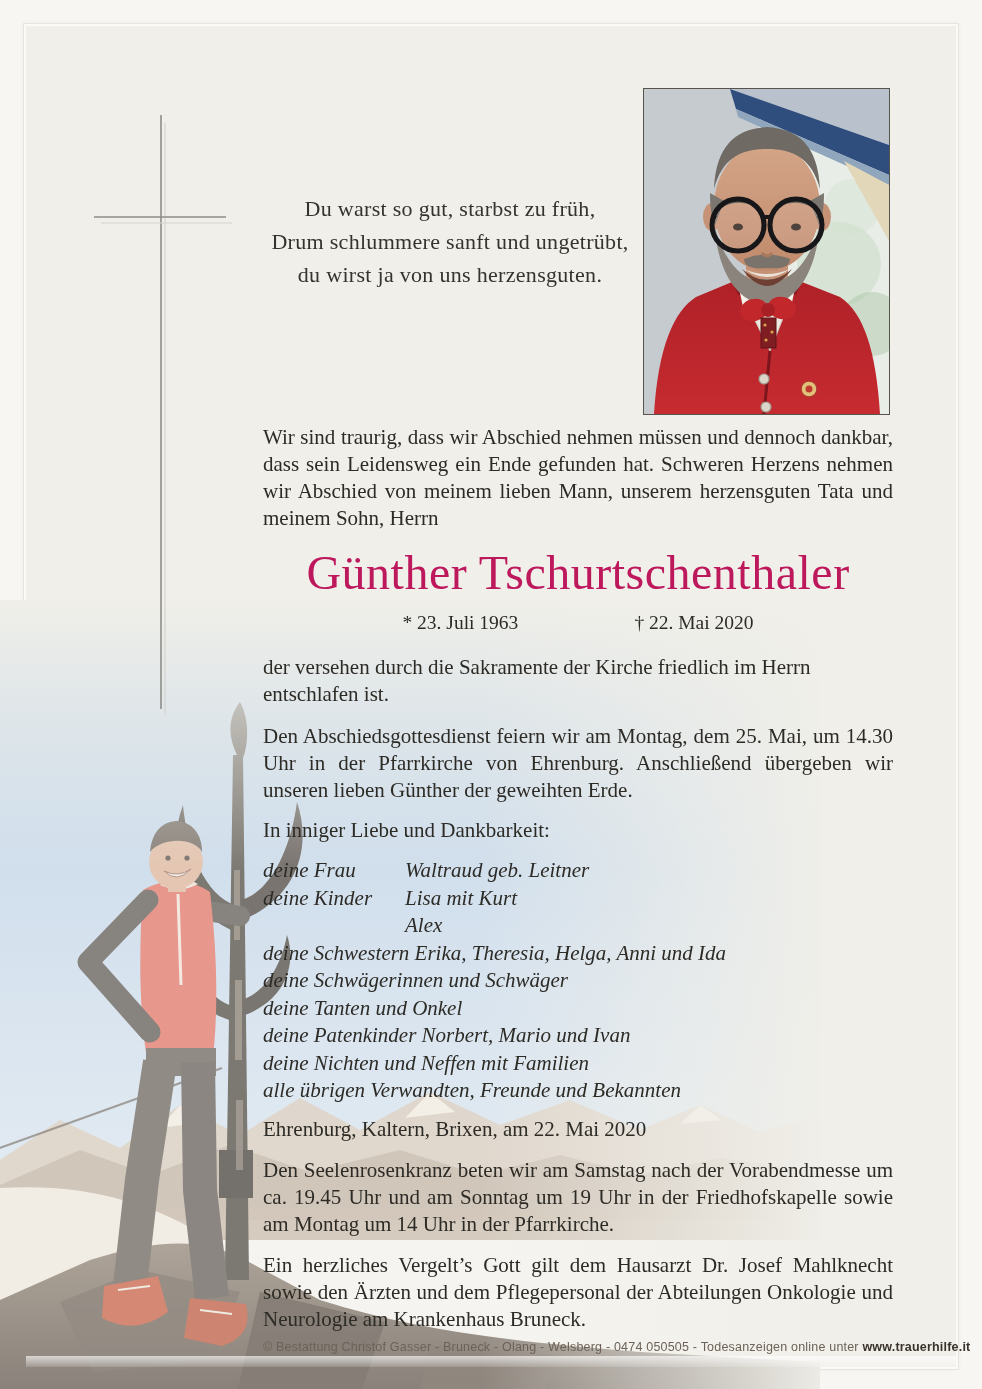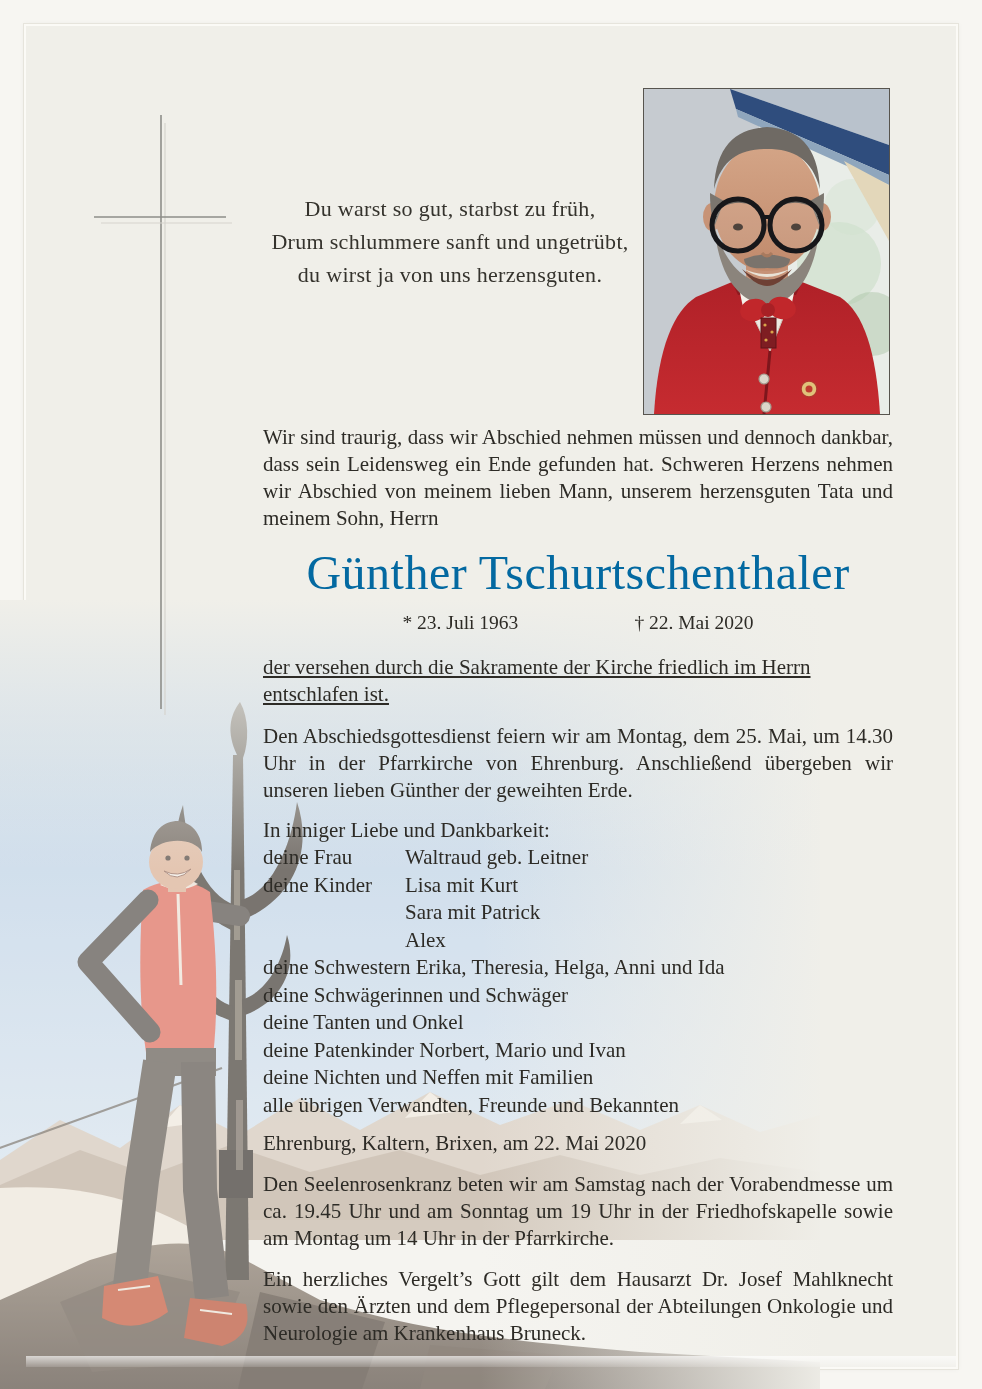--- a/index.html
+++ b/index.html
@@ -36,30 +36,30 @@
   }
   .portrait svg{display:block;}
   .content{
     position:absolute;left:263px;top:424px;width:630px;z-index:3;
     font-size:21px;line-height:27px;color:#2d2b26;
   }
   .content p{margin:0;}
   .just{text-align:justify;}
   .deceased-name{
     font-size:48px;line-height:54px;font-weight:normal;
-    text-align:center;margin:14px 0 0 0;color:#0369a1;letter-spacing:0.5px;
+    text-align:center;margin:14px 0 0 0;color:#be185d;letter-spacing:0.5px;
   }
   .dates{
     display:flex;justify-content:center;gap:116px;
     font-size:19.5px;margin-top:9px;color:#2d2b26;font-family:Liberation Serif, serif;
   }
-  .sacrament{margin-top:18px !important;text-decoration:underline;}
+  .sacrament{margin-top:18px !important;}
   .service{margin-top:15px !important;}
   .family-heading{margin-top:13px !important;}
-  .family{margin-top:0;}
+  .family{margin-top:13px;font-style:italic;}
   .frow{line-height:27.5px;}
   .flabel{display:inline-block;min-width:142px;}
   .dateline{margin-top:11px !important;}
   .rosary{margin-top:14px !important;}
   .thanks{margin-top:14px !important;}
   .footer{
     position:absolute;left:263px;top:1340px;z-index:4;
     font-family:"Liberation Sans","DejaVu Sans",sans-serif;
     font-size:12.5px;color:#6c6257;letter-spacing:0.2px;white-space:nowrap;
   }
@@ -247,23 +247,20 @@
     <p class="family-heading">In inniger Liebe und Dankbarkeit:</p>
 
     <div class="family">
       <div class="frow">
         <span class="flabel">deine Frau</span><span class="fvalue">Waltraud geb. Leitner</span>
       </div>
       <div class="frow">
         <span class="flabel">deine Kinder</span><span class="fvalue">Lisa mit Kurt</span>
       </div>
       <div class="frow">
-        <span class="flabel"></span><span class="fvalue">Sara mit Patrick</span>
-      </div>
-      <div class="frow">
         <span class="flabel"></span><span class="fvalue">Alex</span>
       </div>
       <div class="frow">
         <span>deine Schwestern Erika, Theresia, Helga, Anni und Ida</span>
       </div>
       <div class="frow">
         <span>deine Schwägerinnen und Schwäger</span>
       </div>
       <div class="frow">
         <span>deine Tanten und Onkel</span>
@@ -281,14 +278,17 @@
 
     <p class="dateline">Ehrenburg, Kaltern, Brixen, am 22. Mai 2020</p>
 
     <p class="rosary just">Den Seelenrosenkranz beten wir am Samstag nach der Vorabendmesse um ca. 19.45 Uhr und am Sonntag um 19 Uhr in der Friedhofskapelle sowie am Montag um 14 Uhr in der Pfarrkirche.</p>
 
     <p class="thanks just">Ein herzliches Vergelt’s Gott gilt dem Hausarzt Dr. Josef Mahlknecht sowie den Ärzten und dem Pflegepersonal der Abteilungen Onkologie und Neurologie am Krankenhaus Bruneck.</p>
   </div>
 
   <div class="bottom-band"></div>
 
+  <div class="footer">
+    <span>© Bestattung Christof Gasser - Bruneck - Olang - Welsberg - 0474 050505 - Todesanzeigen online unter </span><b>www.trauerhilfe.it</b>
+  </div>
 
 </div>
 
 </body></html>

